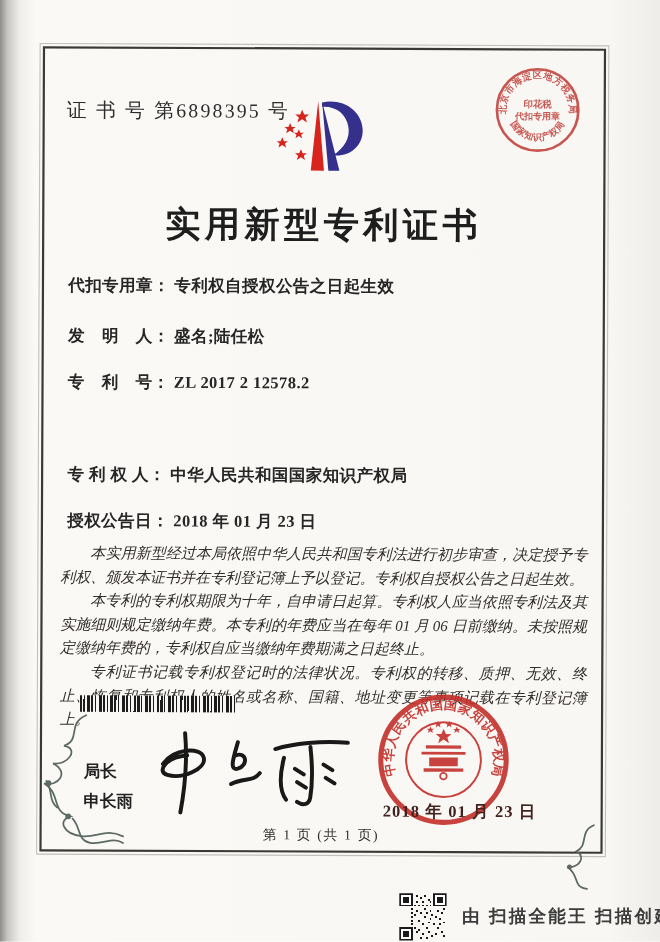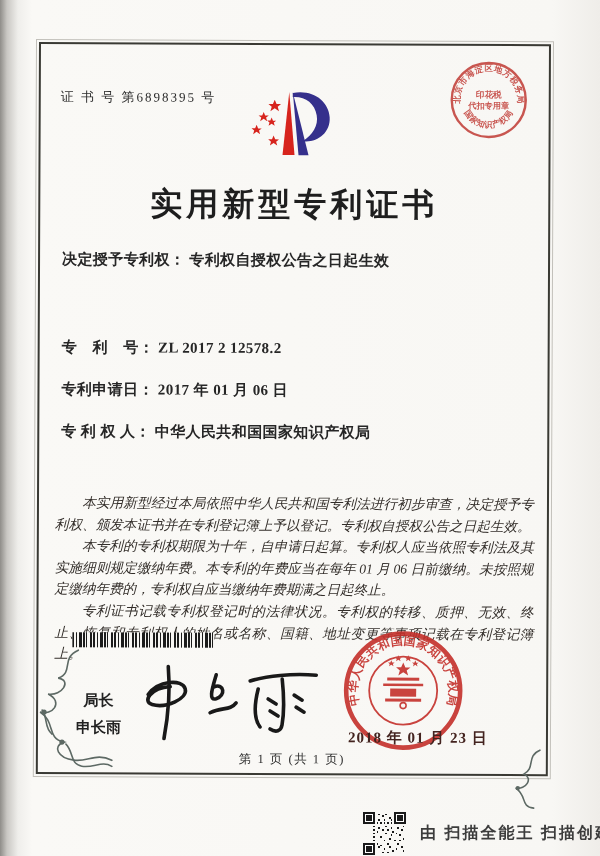--- a/index.html
+++ b/index.html
@@ -8,36 +8,36 @@
     background:linear-gradient(90deg,#8f8d89 0px,#c9c7c3 7px,#efeeeb 18px,#faf9f6 32px,#f8f7f4 92%,#efede9 100%);
     font-family:"Liberation Serif","DejaVu Serif",serif;
     color:#2a2a2a;
   }
   .frame{
     position:absolute;left:39px;top:42px;width:508px;height:728px;
     border:2px solid #3a3a34;
     outline:1px solid #c2c0ba;outline-offset:2px;
     transform:rotate(.25deg);transform-origin:top left;
   }
-  .cert-no{position:absolute;left:20px;top:44px;font-size:13px;letter-spacing:2px;color:#2d2d2d;}
+  .cert-no{position:absolute;left:20px;top:44px;font-size:18px;letter-spacing:2px;color:#2d2d2d;}
   .logo{position:absolute;left:206px;top:44px;width:88px;height:76px;}
   .tax-stamp{position:absolute;left:402px;top:8px;width:92px;height:92px;opacity:.85;}
   .tax-stamp text{fill:#c03a34;font-family:"Liberation Serif",serif;font-weight:700;}
   .doc-title{position:absolute;left:0;right:0;top:138px;text-align:center;
     font-size:32px;font-weight:700;letter-spacing:4px;color:#1e1e1e;}
   .field-row{position:absolute;left:22px;font-size:15px;font-weight:600;letter-spacing:.4px;color:#262626;white-space:nowrap;}
   .fr1{top:206px}.fr2{top:252px}.fr3{top:294px}.fr4{top:336px}.fr5{top:378px}.fr6{top:420px}
   .field-row .val{margin-left:4px;}
   .body-text{position:absolute;left:16px;right:13px;top:448px;
     font-size:13.6px;line-height:21.6px;text-align:justify;color:#332e2a;font-style:italic;}
   .body-text p{margin:0;text-indent:2em;}
   .barcode{position:absolute;left:34px;top:588px;width:142px;height:15px;
     background:repeating-linear-gradient(90deg,#1c1c1c 0 2px,#f7f6f3 2px 3.5px,#1c1c1c 3.5px 4.5px,#f7f6f3 4.5px 7px,#1c1c1c 7px 9.5px,#f7f6f3 9.5px 10.5px);}
-  .officer{position:absolute;left:38px;top:644px;font-family:Liberation Mono, monospace;
-    font-size:15px;font-weight:700;line-height:27px;color:#222;text-align:center;}
+  .officer{position:absolute;left:38px;top:644px;font-family:Liberation Sans, sans-serif;
+    font-size:15px;font-weight:700;line-height:27px;color:#222;}
   .signature{position:absolute;left:92px;top:610px;width:210px;height:100px;}
   .signature path{stroke:#191919;stroke-width:3.6;fill:none;stroke-linecap:round;stroke-linejoin:round;}
   .office-seal{position:absolute;left:304px;top:584px;width:122px;height:122px;opacity:.9;}
   .office-seal text{fill:#c4302b;font-family:"Liberation Serif",serif;font-weight:700;}
   .seal-date{position:absolute;left:310px;top:683px;font-size:15px;font-weight:700;letter-spacing:1px;color:#43231f;z-index:3;}
   .page-footer{position:absolute;left:0;right:0;bottom:5px;text-align:center;font-size:12.5px;letter-spacing:1.5px;color:#2e2e2e;}
   .orn{position:absolute;}
   .orn path{stroke:#5d6964;stroke-width:1.6;fill:none;stroke-linecap:round;}
   .orn-bl{left:-16px;top:604px;width:92px;height:150px;}
   .orn-br{left:462px;top:700px;width:44px;height:64px;}
@@ -81,30 +81,33 @@
     <text font-size="8.2" letter-spacing="0.4">
       <textPath href="#taxBot" startOffset="50%" text-anchor="middle">国家知识产权局</textPath>
     </text>
     <text x="46" y="43.5" font-size="8.6" text-anchor="middle">印花税</text>
     <text x="46" y="54.5" font-size="8.2" text-anchor="middle">代扣专用章</text>
   </svg>
 
   <div class="doc-title">实用新型专利证书</div>
 
   <div class="field-row fr1">
-    <span class="lbl">决定授予专利权：</span><span class="val">专利权自授权公告之日起生效</span>
+    <span class="lbl">代扣专用章：</span><span class="val">专利权自授权公告之日起生效</span>
+  </div>
+  <div class="field-row fr2">
+    <span class="lbl">发　明　人：</span><span class="val">盛名;陆任松</span>
   </div>
   <div class="field-row fr3">
     <span class="lbl">专　利　号：</span><span class="val">ZL 2017 2 12578.2</span>
   </div>
-  <div class="field-row fr4">
-    <span class="lbl">专利申请日：</span><span class="val">2017 年 01 月 06 日</span>
-  </div>
   <div class="field-row fr5">
     <span class="lbl">专 利 权 人：</span><span class="val">中华人民共和国国家知识产权局</span>
+  </div>
+  <div class="field-row fr6">
+    <span class="lbl">授权公告日：</span><span class="val">2018 年 01 月 23 日</span>
   </div>
 
   <div class="body-text">
     <p>本实用新型经过本局依照中华人民共和国专利法进行初步审查，决定授予专利权、颁发本证书并在专利登记簿上予以登记。专利权自授权公告之日起生效。</p>
     <p>本专利的专利权期限为十年，自申请日起算。专利权人应当依照专利法及其实施细则规定缴纳年费。本专利的年费应当在每年 01 月 06 日前缴纳。未按照规定缴纳年费的，专利权自应当缴纳年费期满之日起终止。</p>
     <p>专利证书记载专利权登记时的法律状况。专利权的转移、质押、无效、终止、恢复和专利权人的姓名或名称、国籍、地址变更等事项记载在专利登记簿上。</p>
   </div>
 
   <div class="barcode"></div>
 

